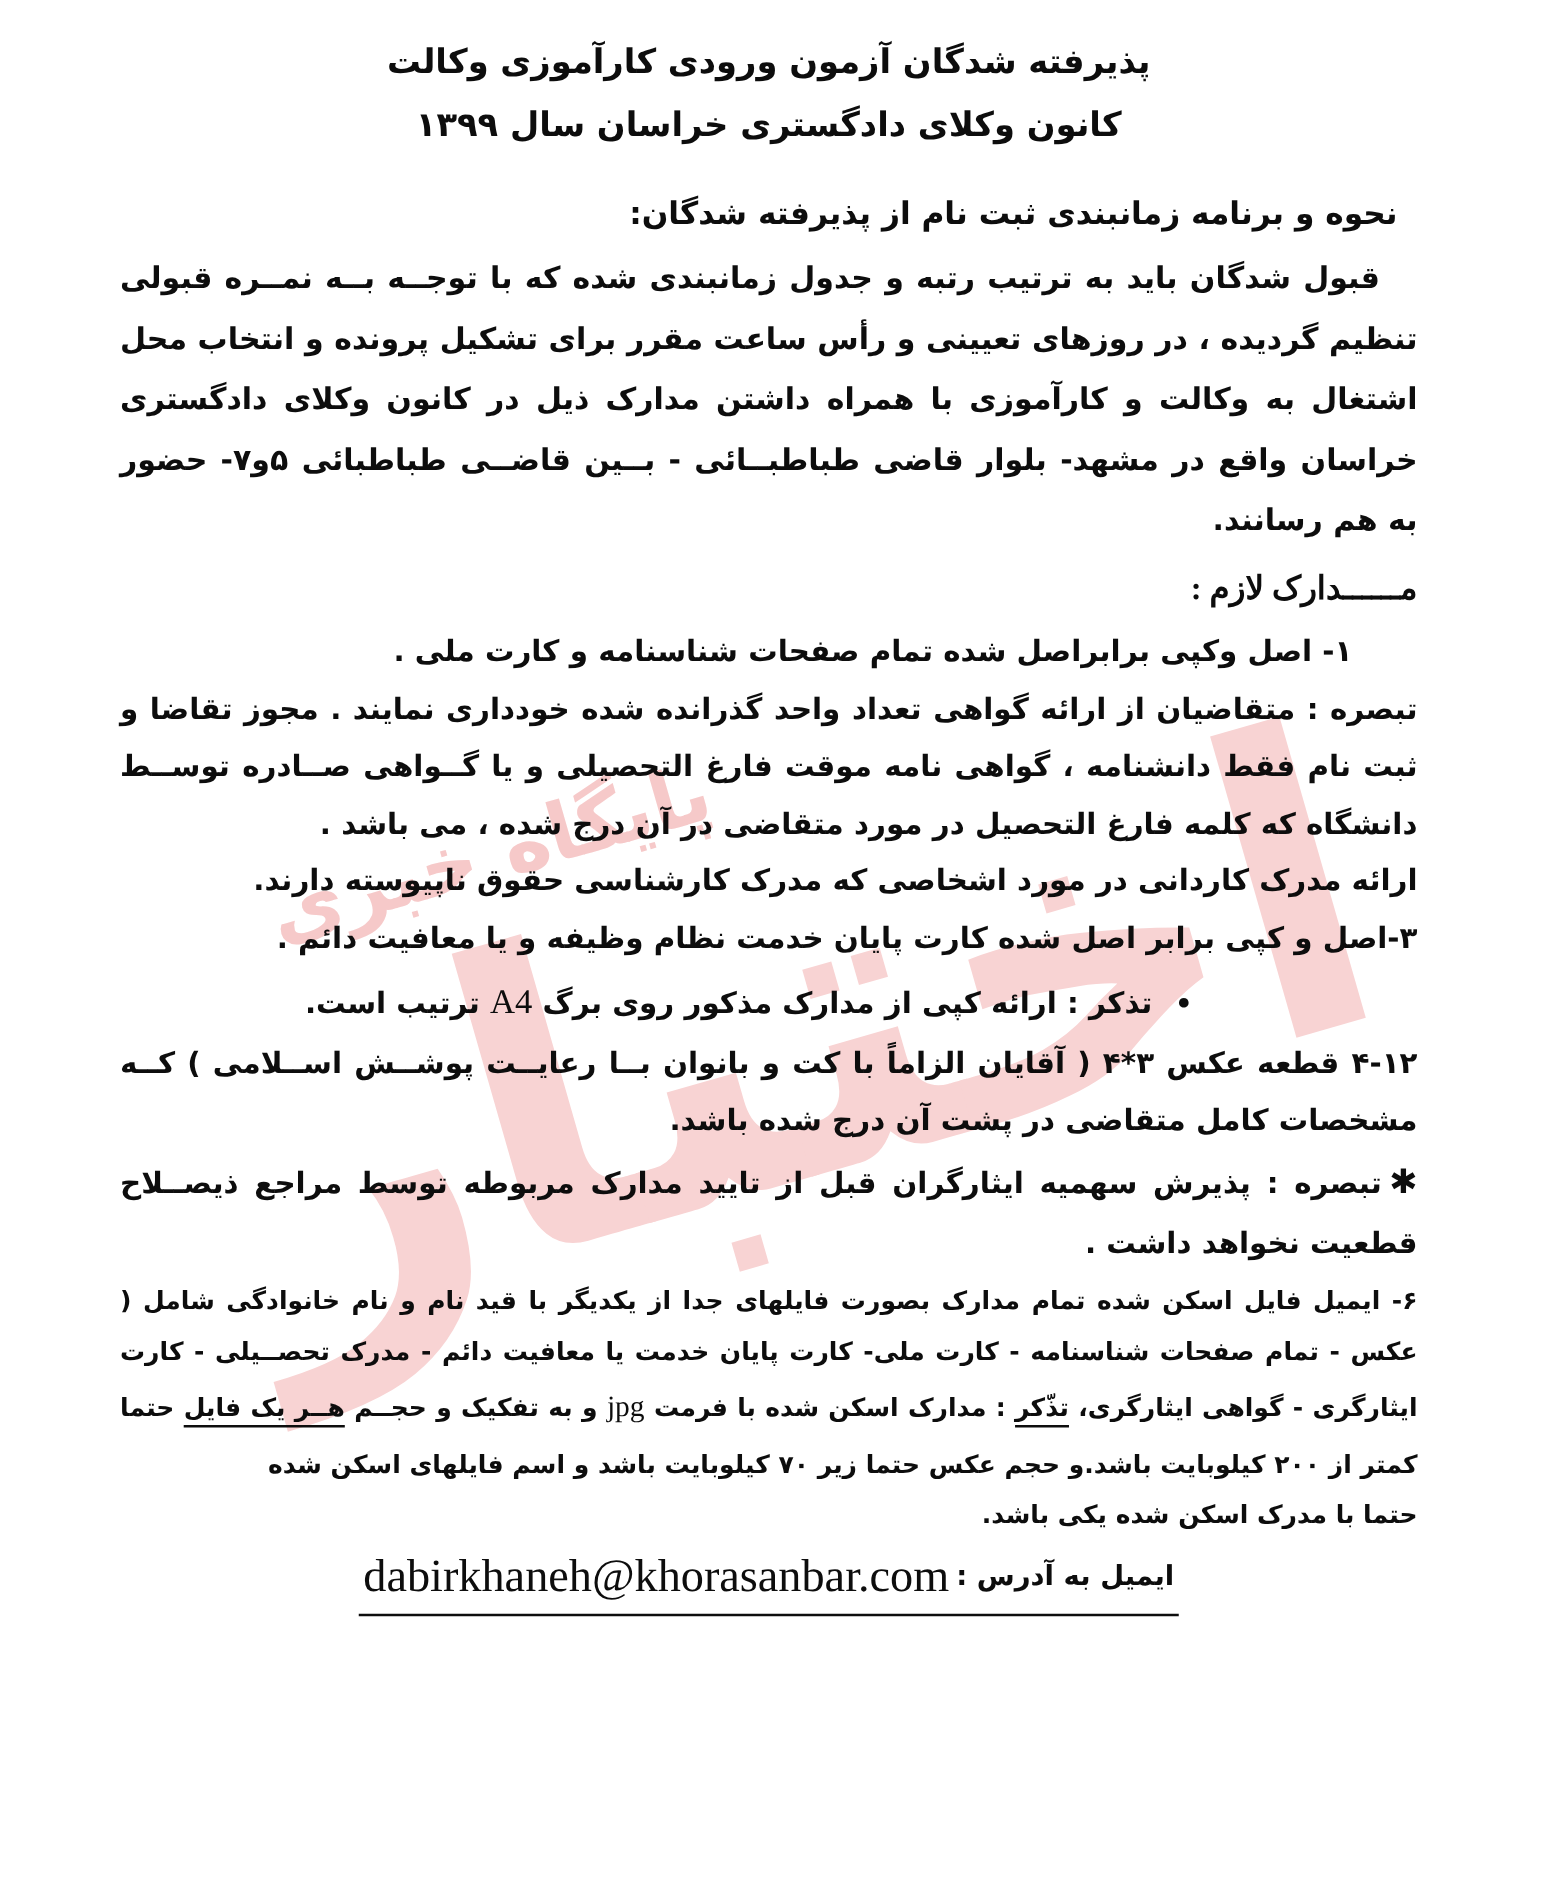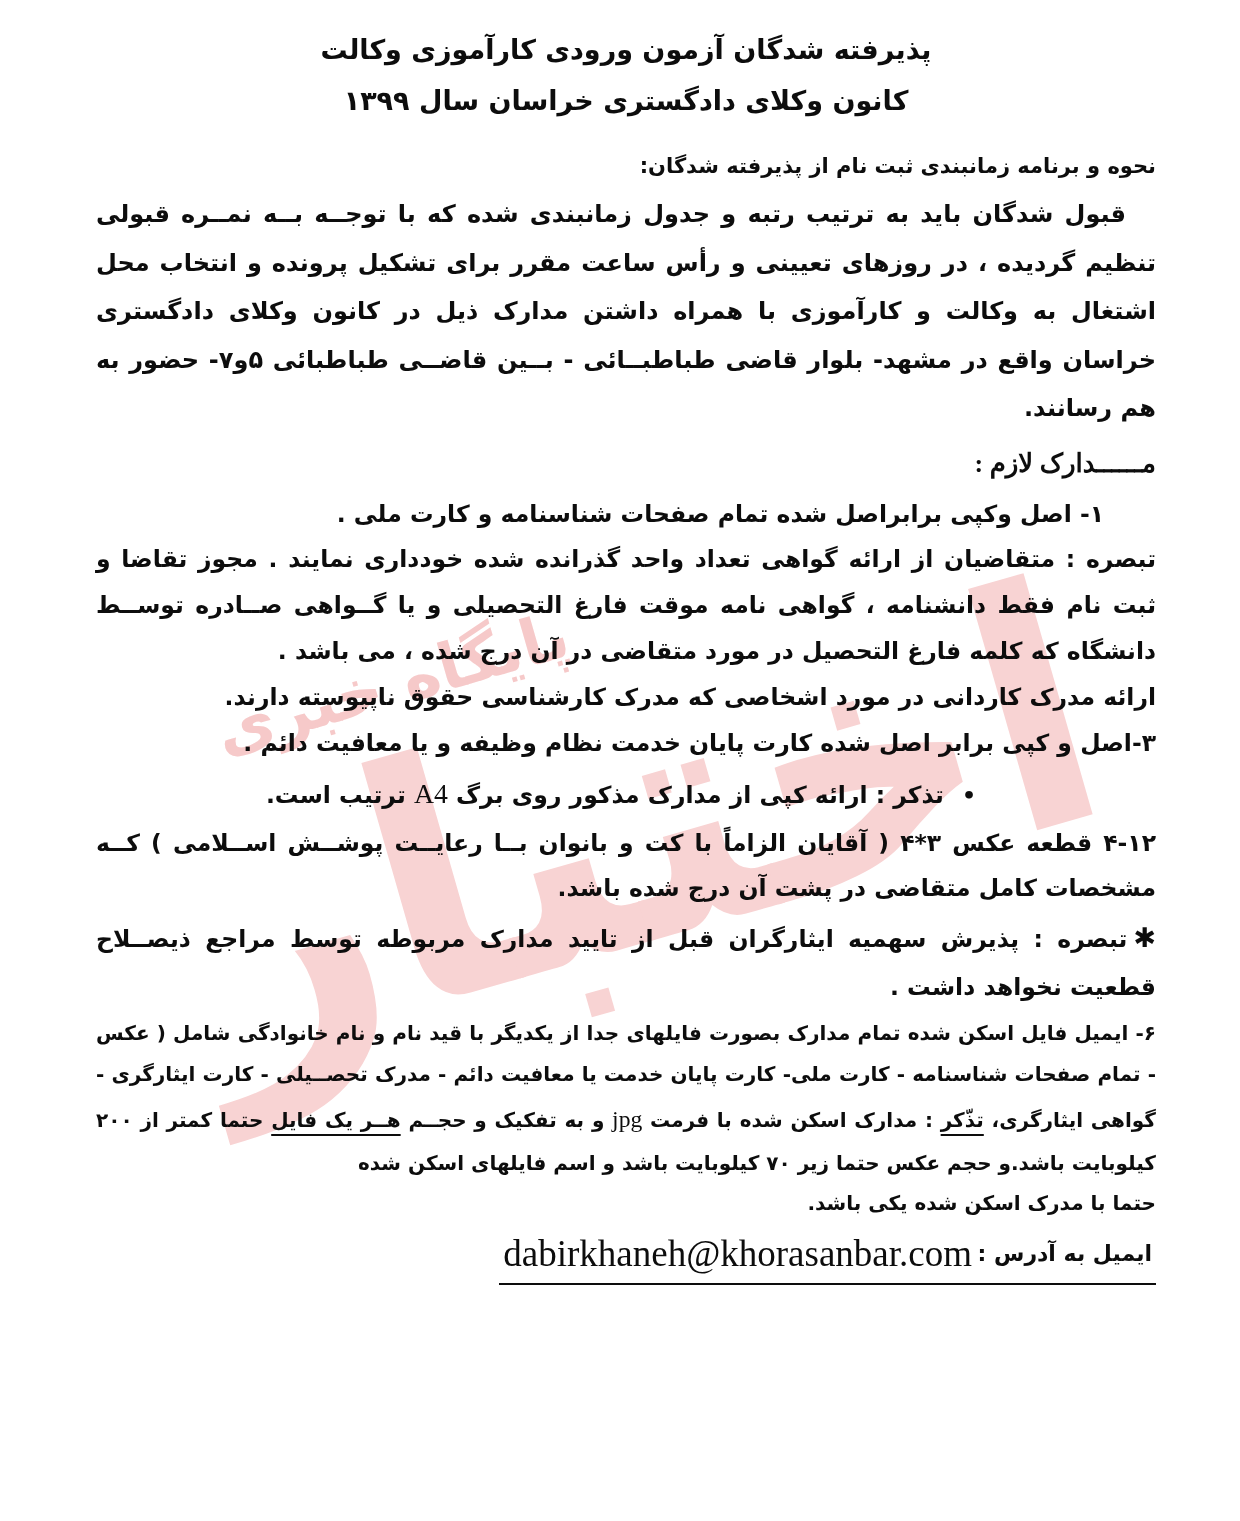--- a/index.html
+++ b/index.html
@@ -39,26 +39,26 @@
     letter-spacing: 2px;
   }
   .wm-big {
     font-size: 330px;
     line-height: 1.05;
     color: #f8d3d3;
     letter-spacing: -6px;
     white-space: nowrap;
   }
   
-  .content { position: relative; z-index: 1; padding: 24px 84px 0 96px; }
+  .content { position: relative; z-index: 1; padding: 24px 106px 0 96px; }
 
   .title { margin: 0 0 20px 0; text-align: center; font-size: 27px; line-height: 1.9; font-weight: 700; }
   .title .t-line { display: block; }
 
-  .intro-heading { margin: 14px 0 4px 0; font-size: 21px; line-height: 1.9; text-align: right; }
+  .intro-heading { margin: 14px 16px 4px 0; font-size: 25px; line-height: 1.9; text-align: right; }
 
   .para {
     margin: 0 0 6px 0;
     font-size: 24px;
     line-height: 2.02;
     text-align: justify;
     text-indent: 30px;
   }
 
   .docs-heading { margin: 8px 0 4px 0; font-size: 26px; line-height: 1.8; font-family: Liberation Serif, serif; }
@@ -70,21 +70,21 @@
   .bullet-glyph { display: inline-block; margin-left: 18px; font-size: 22px; }
   .star-glyph { display: inline-block; margin-left: 6px; font-size: 27px; }
 
   .u { text-decoration: underline; text-decoration-thickness: 2px; text-underline-offset: 7px; }
 
   .latin { font-family: Liberation Serif, serif; font-weight: 400; font-size: 1.18em; }
 
   .item-small { margin: 2px 0 0 0; font-size: 20px; line-height: 2.05; text-align: justify; }
   .center-line { text-align: right; font-size: 20px; line-height: 1.9; margin: 0; }
 
-  .email-line { text-align: right; margin-top: 10px; }
+  .email-line { text-align: center; margin-top: 10px; }
   .email-wrap { display: inline-block; border-bottom: 2px solid #0d0d0d; padding: 0 4px 8px 4px; }
   .email-label { font-size: 22px; vertical-align: middle; }
   .email-address {
     font-family: "Liberation Serif", serif;
     font-weight: 400;
     font-size: 37px;
     vertical-align: middle;
     direction: ltr;
     unicode-bidi: embed;
   }

